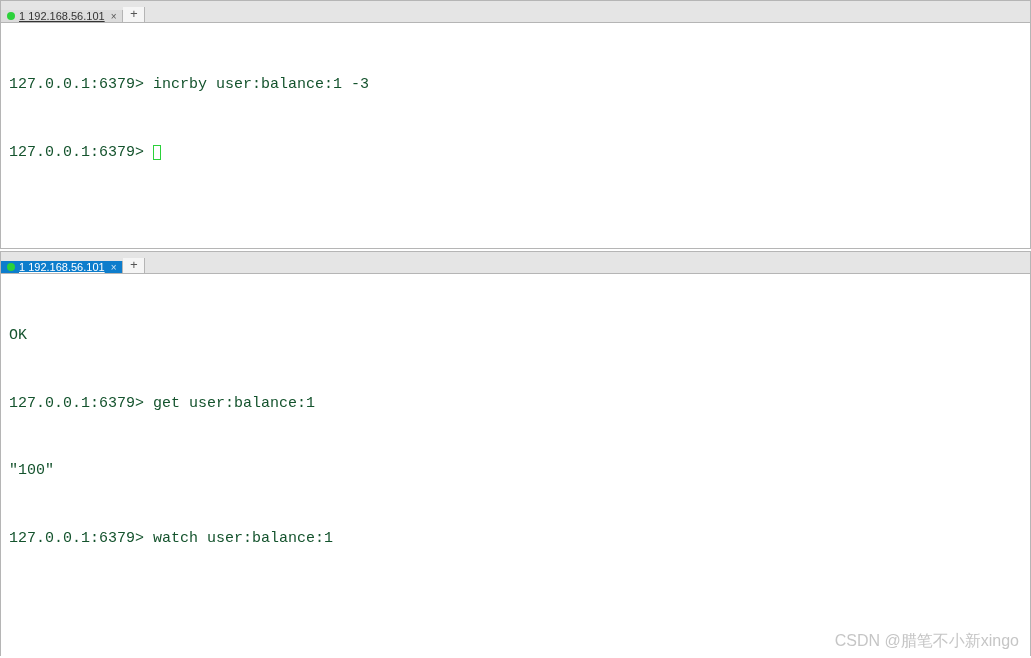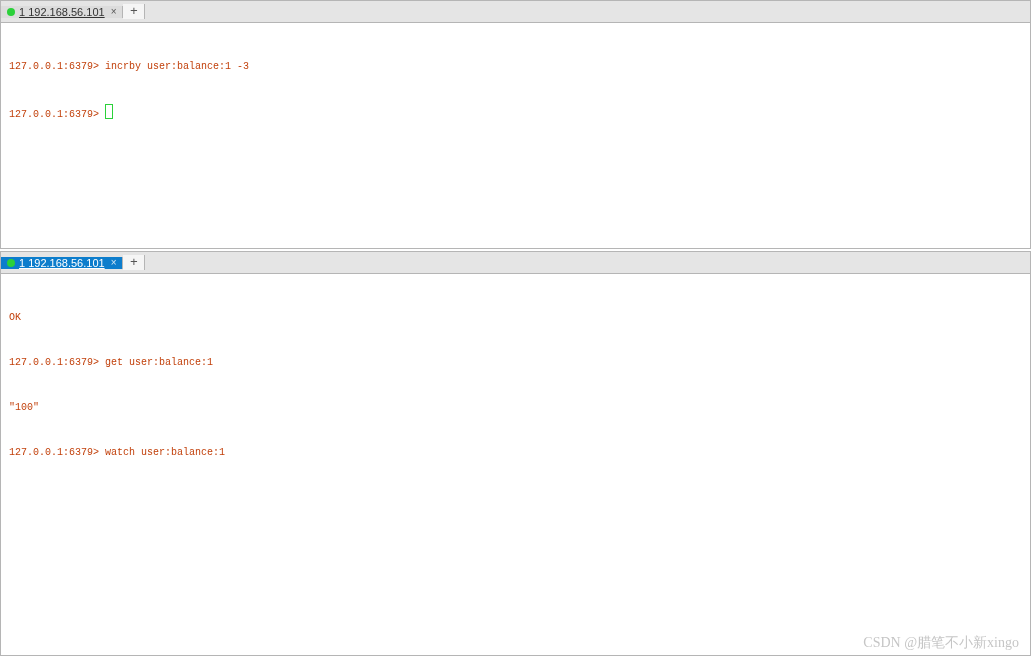--- a/index.html
+++ b/index.html
@@ -29,21 +29,21 @@
     }
     .pane-bottom {
       top: 251px;
       height: 405px;
     }
     .tab-bar {
       height: 22px;
       background: #e5e5e5;
       border-bottom: 1px solid #b5b5b5;
       display: flex;
-      align-items: center;
+      align-items: flex-end;
     }
     .tab {
       display: flex;
       align-items: center;
       padding: 0 6px 0 6px;
       font-size: 11px;
       font-family: Arial, sans-serif;
       border-right: 1px solid #b5b5b5;
       gap: 4px;
       cursor: pointer;
@@ -79,23 +79,23 @@
       justify-content: center;
       font-size: 13px;
       color: #555;
       border-right: 1px solid #b5b5b5;
       background: #f5f5f5;
       cursor: pointer;
     }
     .terminal {
       padding: 6px 8px;
       font-family: "Consolas", "Courier New", monospace;
-      font-size: 10px;
+      font-size: 15px;
       line-height: 1.5;
-      color: #c2410c;
+      color: #14532d;
       background: #fff;
       white-space: pre;
       overflow: auto;
     }
     .line {
       display: block;
     }
     .prompt-part {
       display: inline;
     }
@@ -105,22 +105,22 @@
       height: 15px;
       border: 1px solid #2bd13a;
       vertical-align: text-bottom;
       margin-bottom: 1px;
     }
     .watermark {
       position: absolute;
       right: 12px;
       bottom: 6px;
       color: rgba(150,150,150,0.55);
-      font-family: Liberation Serif, serif;
-      font-size: 14px;
+      font-family: Liberation Sans, sans-serif;
+      font-size: 16px;
       pointer-events: none;
     }
   </style>
 </head>
 <body>
 
 <div class="pane pane-top">
   <div class="tab-bar">
     <div class="tab tab-inactive">
       <span class="status-dot"></span>

